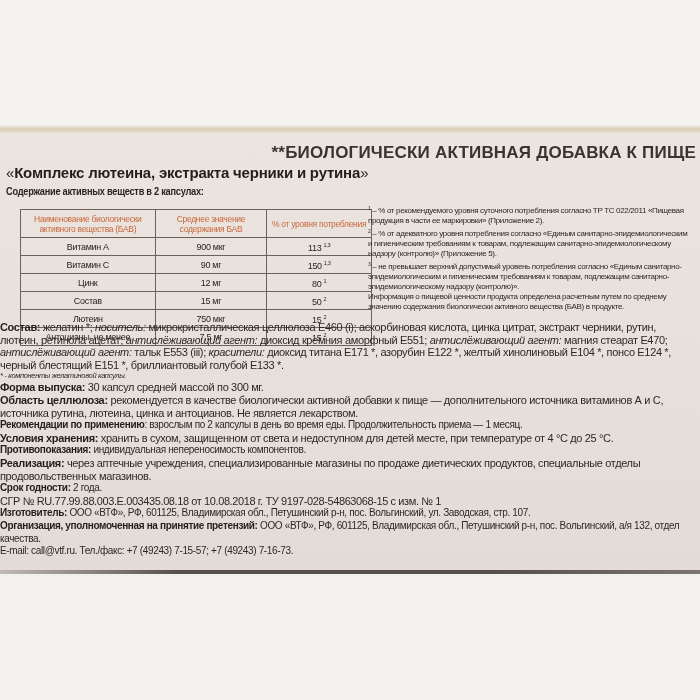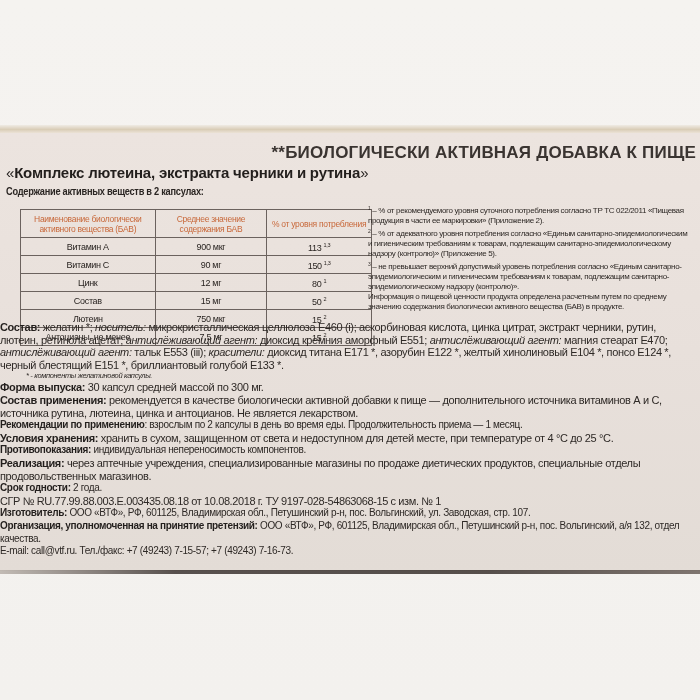--- a/index.html
+++ b/index.html
@@ -117,21 +117,21 @@
       left: 0px; top: 188px;
       width: 694px;
       font-size: 10px;
       line-height: 12.6px;
       color: #2e2926;
       letter-spacing: -0.35px;
     }
     .body-text p { margin: 0; }
     .body-text b { color: #231f1d; }
     .body-text i { font-style: italic; }
-    .body-text .small-note { font-size: 7.5px; font-style: italic; line-height: 10px; padding-left: 26px; }
+    .body-text .small-note { font-size: 7.5px; font-style: italic; line-height: 10px; }
     .body-text .big { font-size: 11px; }
     .body-text .sgr { font-size: 11px; font-weight: normal; letter-spacing: -0.4px; }
   </style>
 </head>
 <body>
 
 <div class="scene">
   <div class="box-top-edge"></div>
   <div class="box">
     <div class="content">
@@ -193,21 +193,21 @@
       <p><sup>1</sup><span> – % от рекомендуемого уровня суточного потребления согласно ТР ТС 022/2011 «Пищевая продукция в части ее маркировки» (Приложение 2).</span></p>
       <p><sup>2</sup><span> – % от адекватного уровня потребления согласно «Единым санитарно-эпидемиологическим и гигиеническим требованиям к товарам, подлежащим санитарно-эпидемиологическому надзору (контролю)» (Приложение 5).</span></p>
       <p><sup>3</sup><span> – не превышает верхний допустимый уровень потребления согласно «Единым санитарно-эпидемиологическим и гигиеническим требованиям к товарам, подлежащим санитарно-эпидемиологическому надзору (контролю)».</span></p>
       <p><span>Информация о пищевой ценности продукта определена расчетным путем по среднему значению содержания биологически активного вещества (БАВ) в продукте.</span></p>
     </div>
 
     <div class="body-text">
       <p class="big"><b>Состав:</b><span> желатин *; </span><i>носитель:</i><span> микрокристаллическая целлюлоза Е460 (i); аскорбиновая кислота, цинка цитрат, экстракт черники, рутин, лютеин, ретинола ацетат; </span><i>антислёживающий агент:</i><span> диоксид кремния аморфный Е551; </span><i>антислёживающий агент:</i><span> магния стеарат Е470; </span><i>антислёживающий агент:</i><span> тальк Е553 (iii); </span><i>красители:</i><span> диоксид титана Е171 *, азорубин Е122 *, желтый хинолиновый Е104 *, понсо Е124 *, черный блестящий Е151 *, бриллиантовый голубой Е133 *.</span></p>
       <p class="small-note">* - компоненты желатиновой капсулы.</p>
       <p class="big"><b>Форма выпуска:</b><span> 30 капсул средней массой по 300 мг.</span></p>
-      <p class="big"><b>Состав применения:</b><span> рекомендуется в качестве биологически активной добавки к пище — дополнительного источника витаминов А и С, источника рутина, лютеина, цинка и антоцианов. Не является лекарством.</span></p>
+      <p class="big"><b>Область целлюлоза:</b><span> рекомендуется в качестве биологически активной добавки к пище — дополнительного источника витаминов А и С, источника рутина, лютеина, цинка и антоцианов. Не является лекарством.</span></p>
       <p><b>Рекомендации по применению</b><span>: взрослым по 2 капсулы в день во время еды. Продолжительность приема — 1 месяц.</span></p>
       <p class="big"><b>Условия хранения:</b><span> хранить в сухом, защищенном от света и недоступном для детей месте, при температуре от 4 °С до 25 °С.</span></p>
       <p><b>Противопоказания:</b><span> индивидуальная непереносимость компонентов.</span></p>
       <p class="big"><b>Реализация:</b><span> через аптечные учреждения, специализированные магазины по продаже диетических продуктов, специальные отделы продовольственных магазинов.</span></p>
       <p><b>Срок годности:</b><span> 2 года.</span></p>
       <p class="sgr">СГР № RU.77.99.88.003.Е.003435.08.18 от 10.08.2018 г. ТУ 9197-028-54863068-15 с изм. № 1</p>
       <p><b>Изготовитель:</b><span> ООО «ВТФ», РФ, 601125, Владимирская обл., Петушинский р-н, пос. Вольгинский, ул. Заводская, стр. 107.</span></p>
       <p><b>Организация, уполномоченная на принятие претензий:</b><span> ООО «ВТФ», РФ, 601125, Владимирская обл., Петушинский р-н, пос. Вольгинский, а/я 132, отдел качества.</span></p>
       <p>E-mail: call@vtf.ru. Тел./факс: +7 (49243) 7-15-57; +7 (49243) 7-16-73.</p>
     </div>

